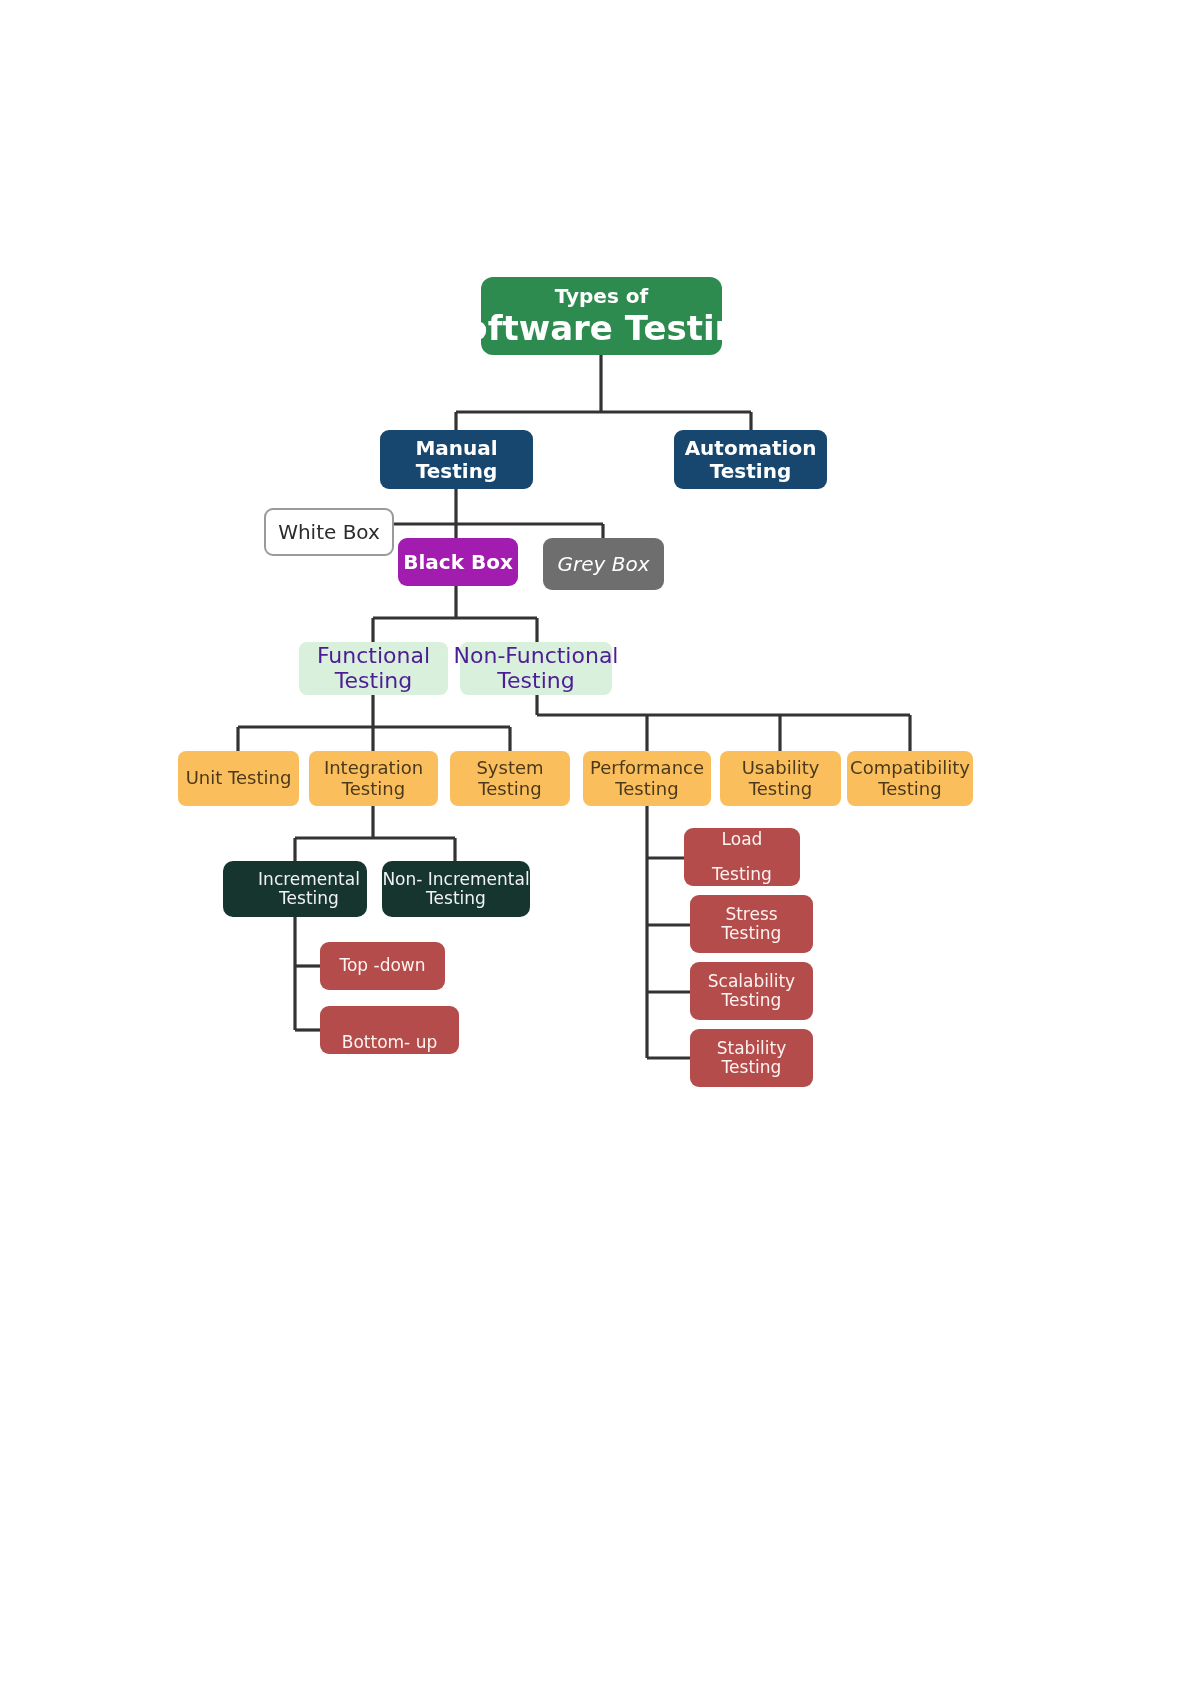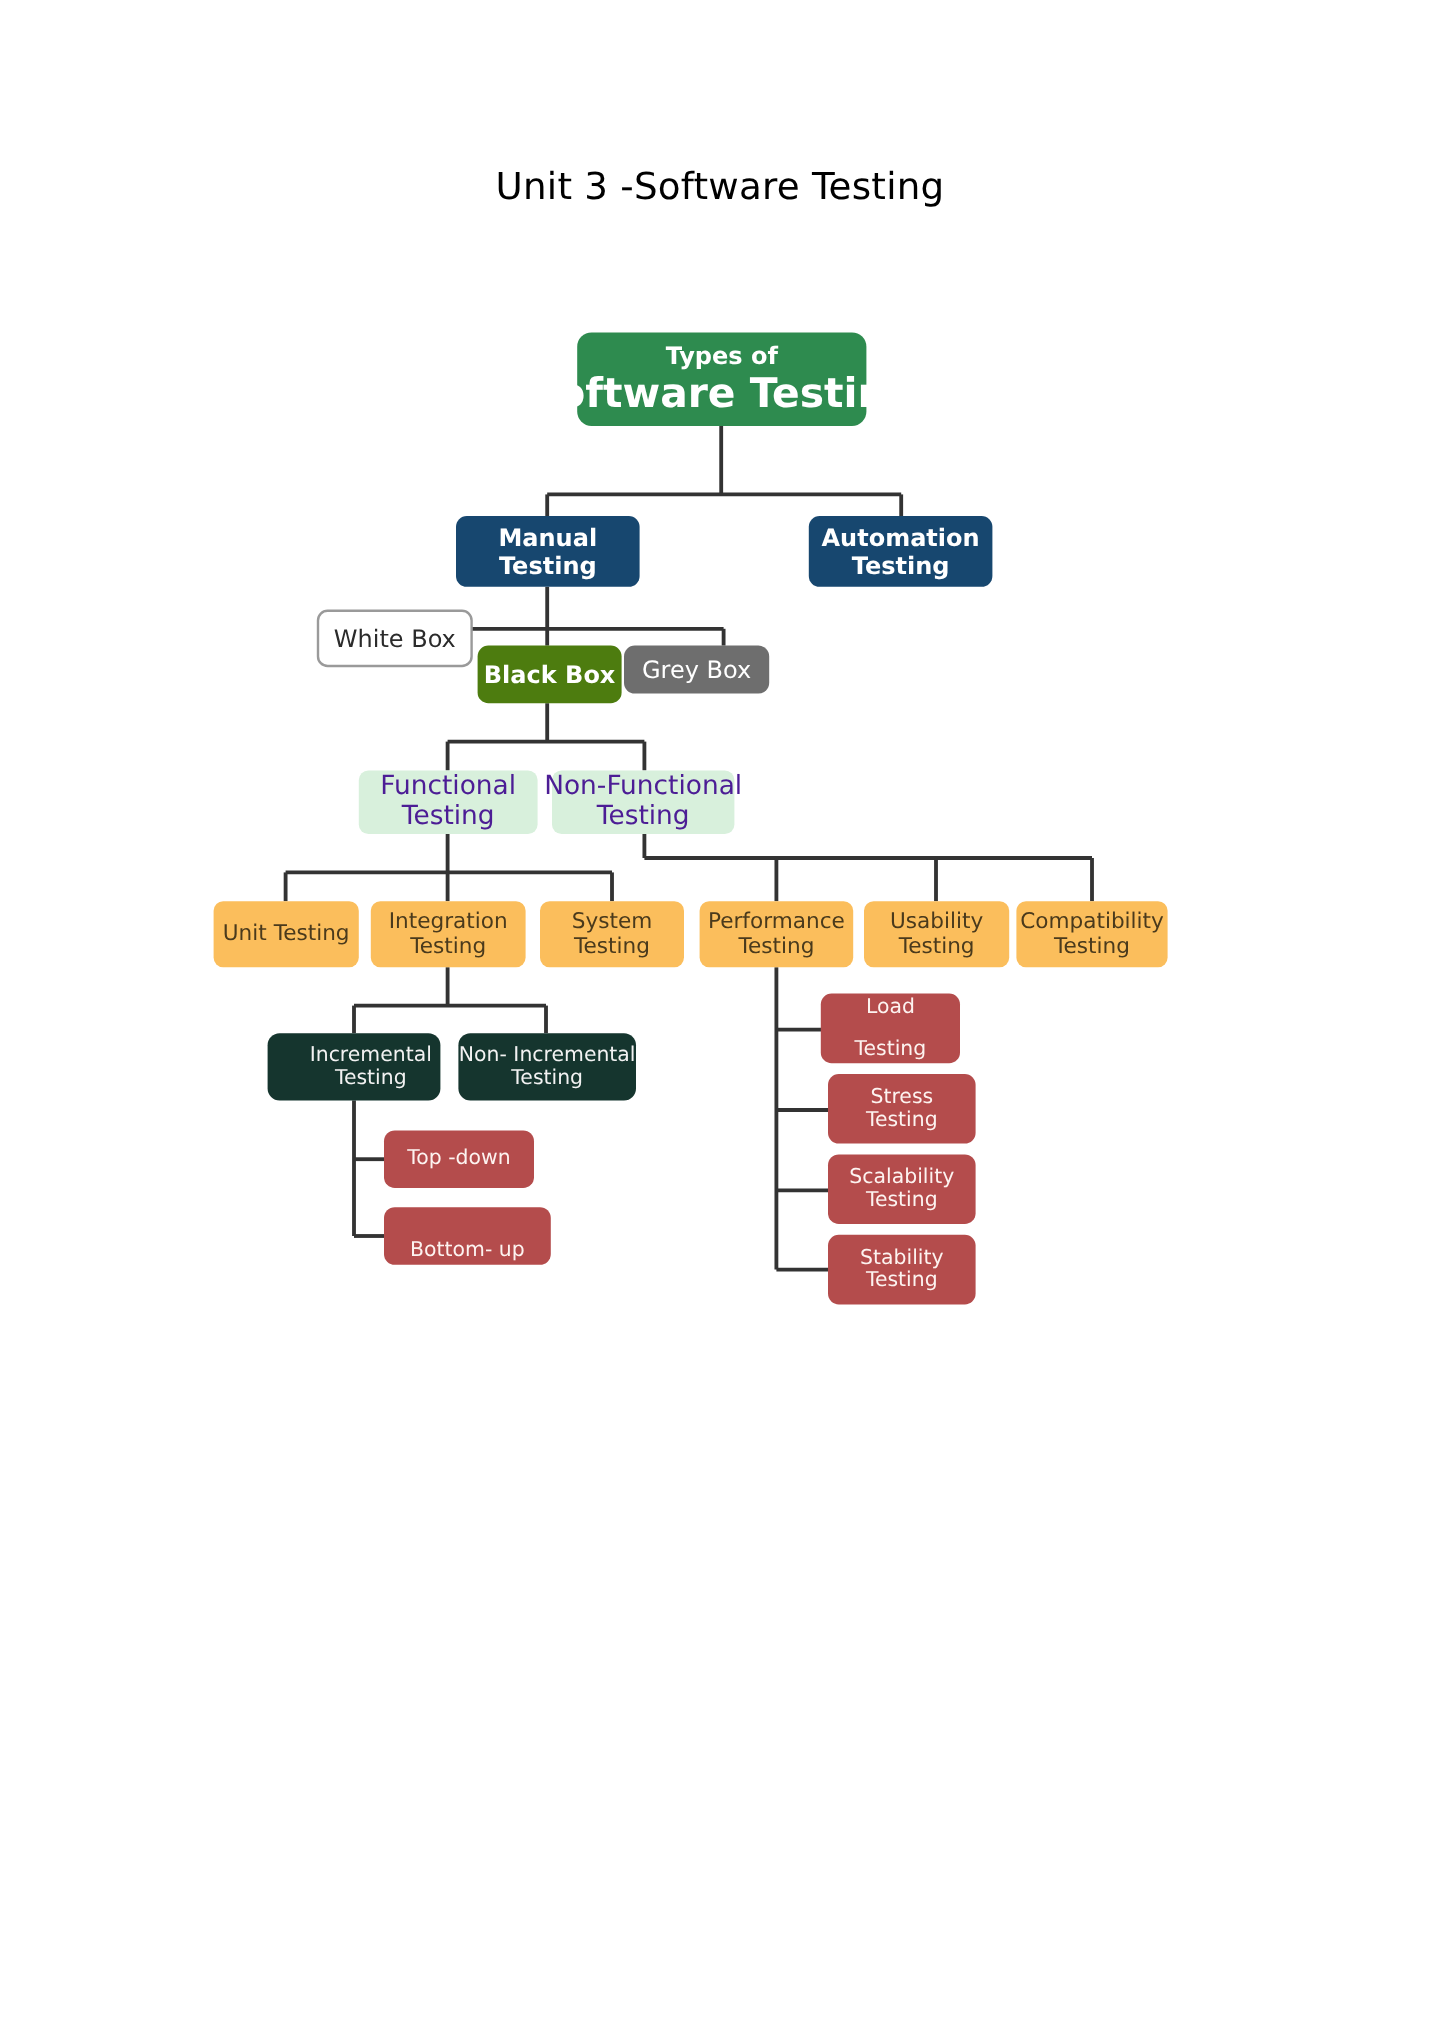--- a/index.html
+++ b/index.html
@@ -88,21 +88,21 @@
 
   
   .n-white {
     background: #ffffff;
     color: #2b2b2b;
     border: 2px solid #9a9a9a;
     font-size: 20px;
     font-weight: 400;
   }
   .n-black {
-    background: #4d7c0f;
+    background: #a21caf;
     color: #ffffff;
     font-size: 20px;
     font-weight: 600;
   }
   .n-grey {
     background: #6e6e6e;
     color: #ffffff;
     font-size: 20px;
     font-weight: 400;
   }
@@ -141,21 +141,20 @@
     font-size: 17px;
     font-weight: 400;
     border-radius: 9px;
   }
 </style>
 </head>
 <body>
 
 <div id="page">
 
-  <div class="page-title">Unit 3 -Software Testing</div>
 
   <div id="diagram">
 
     <svg id="connectors" viewBox="0 0 1200 1696" width="1200" height="1696" xmlns="http://www.w3.org/2000/svg">
       <g fill="none" stroke="#333333" stroke-width="3.2" stroke-linecap="butt">
 
         <path d="M581,355 L581,412"></path>
         <path d="M436,412 L731,412"></path>
         <path d="M436,412 L436,430"></path>
         <path d="M731,412 L731,430"></path>
@@ -215,21 +214,21 @@
     </div>
 
     <div class="node n-white" style="left:244px; top:508px; width:130px; height:48px;">
       <span class="l1">White Box</span>
     </div>
 
     <div class="node n-black" style="left:378px; top:538px; width:120px; height:48px;">
       <span class="l1">Black Box</span>
     </div>
 
-    <div class="node n-grey" style="left:500px; top:538px; width:121px; height:40px;">
+    <div class="node n-grey" style="left:523px; top:538px; width:121px; height:52px;font-style:italic;">
       <span class="l1">Grey Box</span>
     </div>
 
     <div class="node n-lgreen" style="left:279px; top:642px; width:149px; height:53px;">
       <span class="l1">Functional</span>
       <span class="l2">Testing</span>
     </div>
 
     <div class="node n-lgreen" style="left:440px; top:642px; width:152px; height:53px;">
       <span class="l1">Non-Functional</span>

